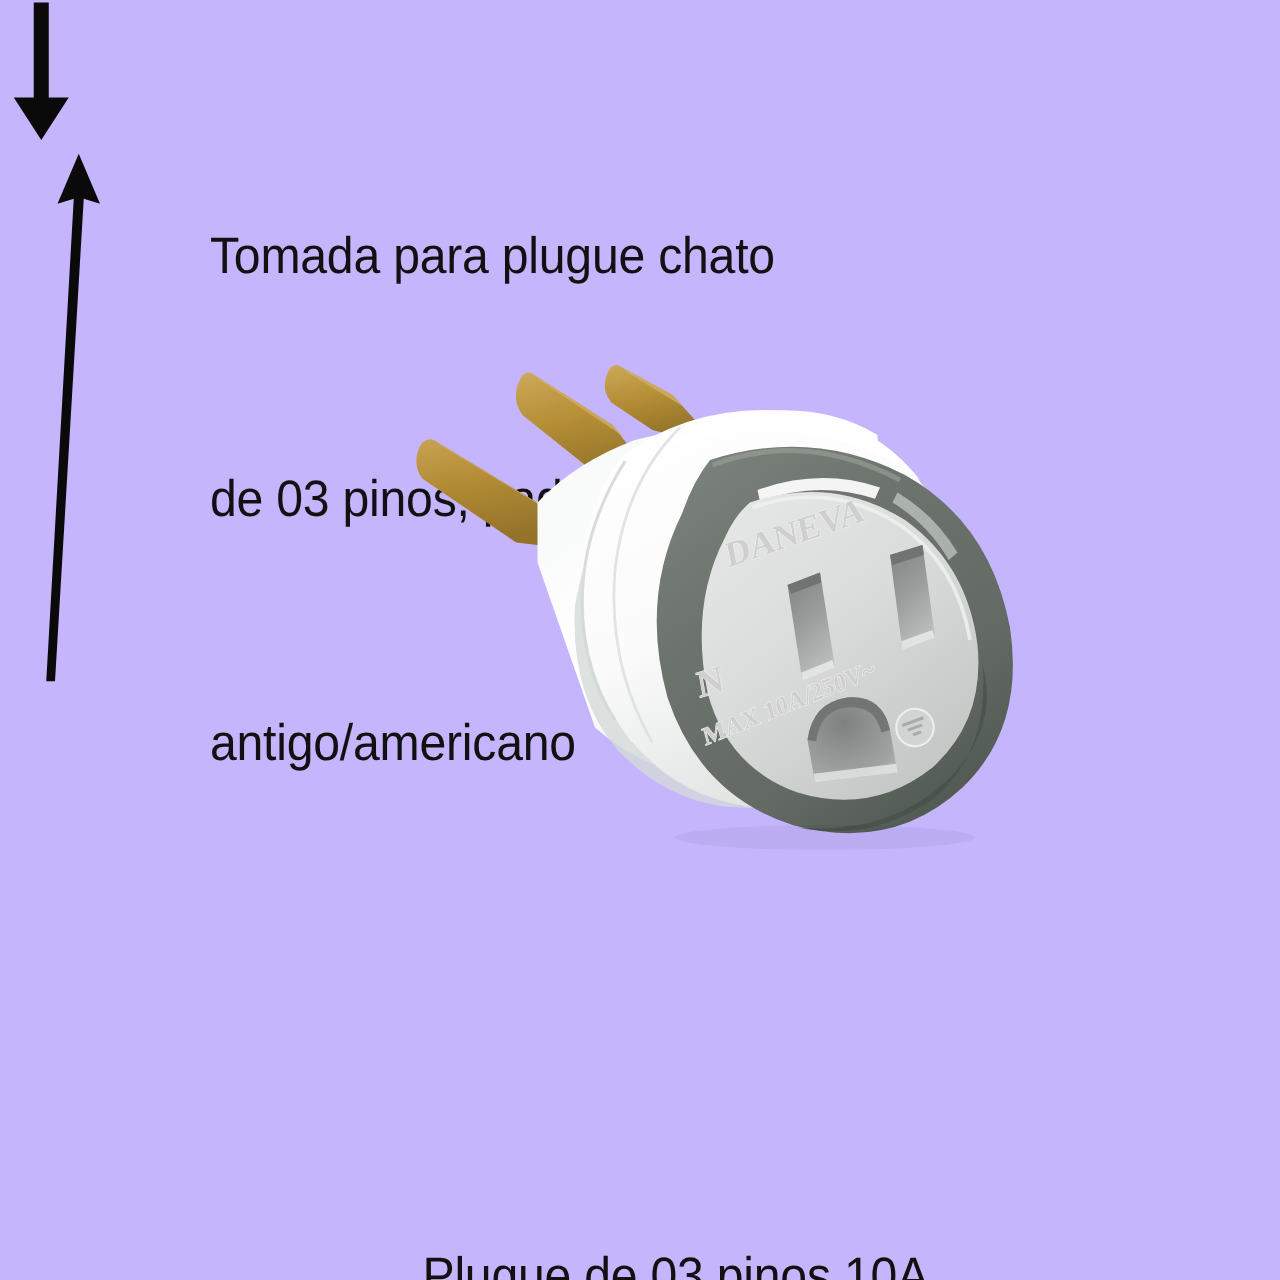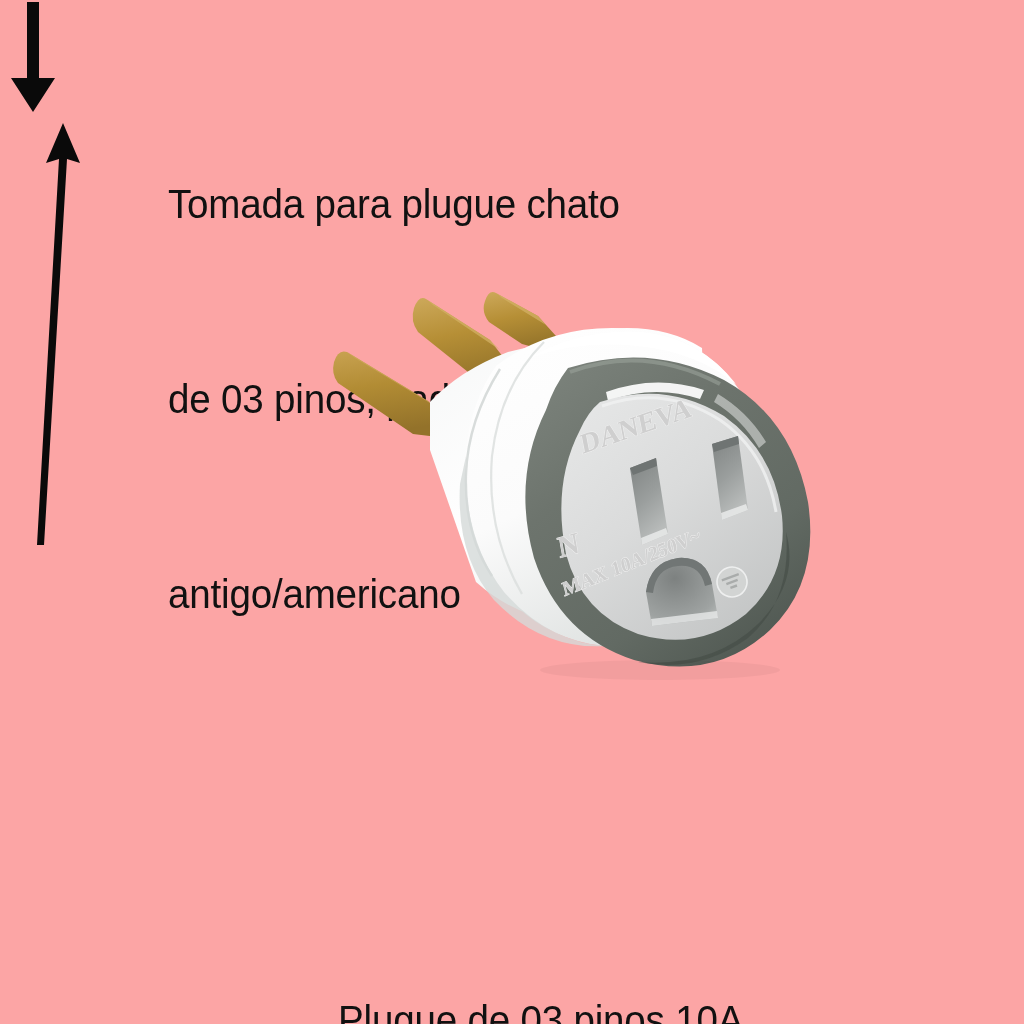--- a/index.html
+++ b/index.html
@@ -7,21 +7,21 @@
     padding: 0;
     background: #ffffff;
   }
   body {
     font-family: "Liberation Sans", sans-serif;
   }
   #page {
     position: relative;
     width: 1024px;
     height: 1024px;
-    background: #fca5a5;
+    background: #c4b5fd;
     overflow: hidden;
   }
 
   
   .caption {
     position: absolute;
     color: #111111;
     font-family: "Liberation Sans", sans-serif;
     font-weight: 400;
     white-space: pre;

